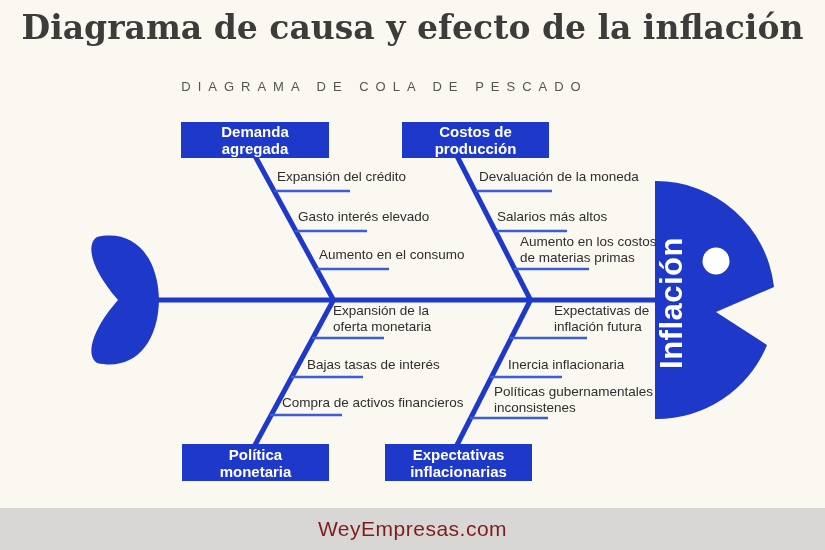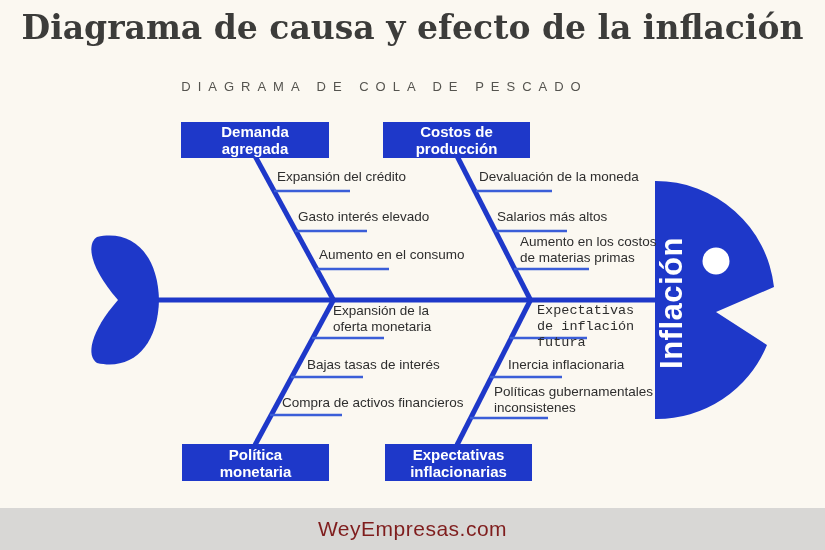--- a/index.html
+++ b/index.html
@@ -95,21 +95,21 @@
     <line class="cause-underline" x1="270" y1="415" x2="342" y2="415"></line>
 
     <line class="cause-underline" x1="510" y1="338" x2="587" y2="338"></line>
     <line class="cause-underline" x1="490" y1="377" x2="562" y2="377"></line>
     <line class="cause-underline" x1="470" y1="418" x2="548" y2="418"></line>
   </svg>
 
   <div class="category-box" style="left:181px;top:122px;width:148px;height:36px;">
     <span class="box-label">Demanda agregada</span>
   </div>
-  <div class="category-box" style="left:383px;top:122px;width:147px;height:36px;">
+  <div class="category-box" style="left:402px;top:122px;width:147px;height:36px;">
     <span class="box-label">Costos de producción</span>
   </div>
   <div class="category-box" style="left:182px;top:444px;width:147px;height:37px;">
     <span class="box-label">Política monetaria</span>
   </div>
   <div class="category-box" style="left:385px;top:444px;width:147px;height:37px;">
     <span class="box-label">Expectativas inflacionarias</span>
   </div>
 
   <div class="cause" style="left:277px;top:169px;">Expansión del crédito</div>
@@ -117,21 +117,21 @@
   <div class="cause" style="left:319px;top:247px;">Aumento en el consumo</div>
 
   <div class="cause" style="left:479px;top:169px;">Devaluación de la moneda</div>
   <div class="cause" style="left:497px;top:209px;">Salarios más altos</div>
   <div class="cause wrap" style="left:520px;top:234px;width:145px;">Aumento en los costos de materias primas</div>
 
   <div class="cause wrap" style="left:333px;top:303px;width:110px;">Expansión de la oferta monetaria</div>
   <div class="cause" style="left:307px;top:357px;">Bajas tasas de interés</div>
   <div class="cause" style="left:282px;top:395px;">Compra de activos financieros</div>
 
-  <div class="cause wrap" style="left:537px;top:303px;width:110px;font-family:Liberation Mono, monospace;">Expectativas de inflación futura</div>
+  <div class="cause wrap" style="left:554px;top:303px;width:110px;">Expectativas de inflación futura</div>
   <div class="cause" style="left:508px;top:357px;">Inercia inflacionaria</div>
   <div class="cause wrap" style="left:494px;top:384px;width:185px;">Políticas gubernamentales inconsistenes</div>
 
   <div class="effect-label">Inflación</div>
 
   <div class="footer-bar">
     <span class="footer-text">WeyEmpresas.com</span>
   </div>
 
 </div>

